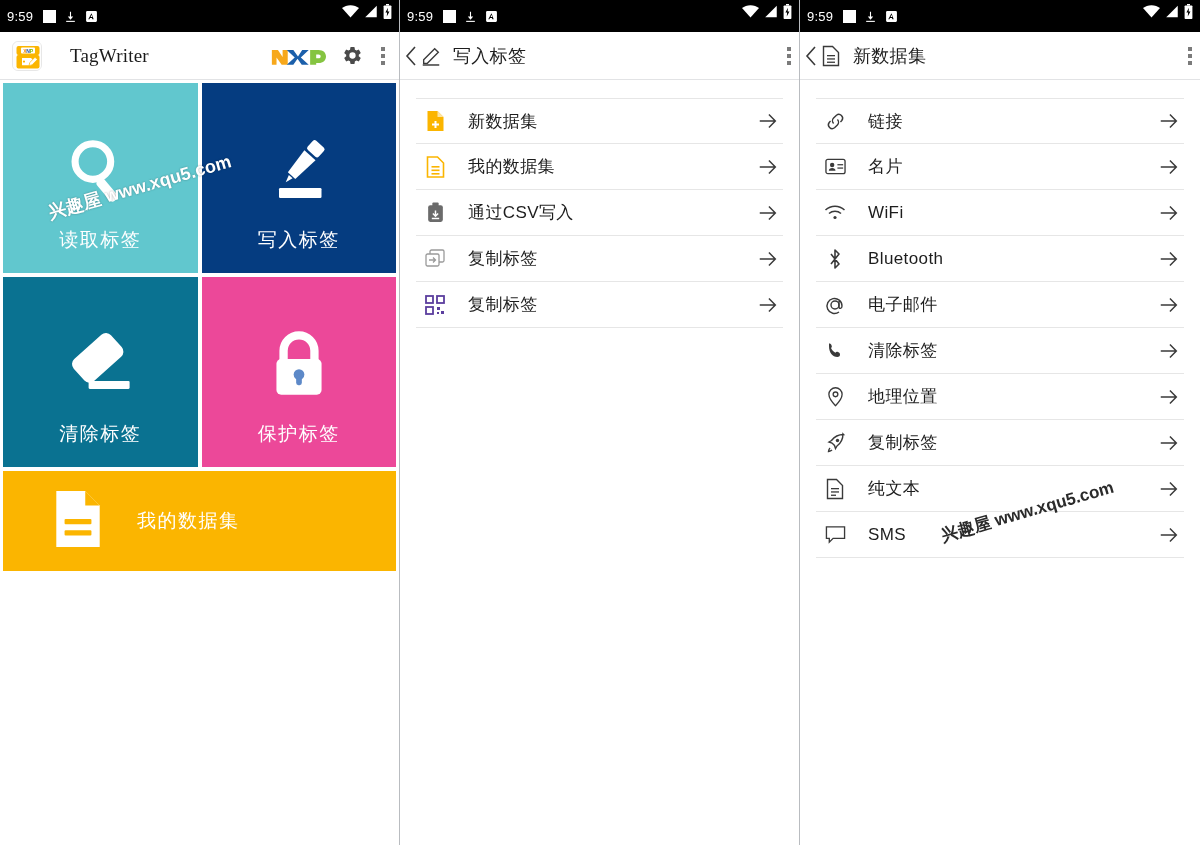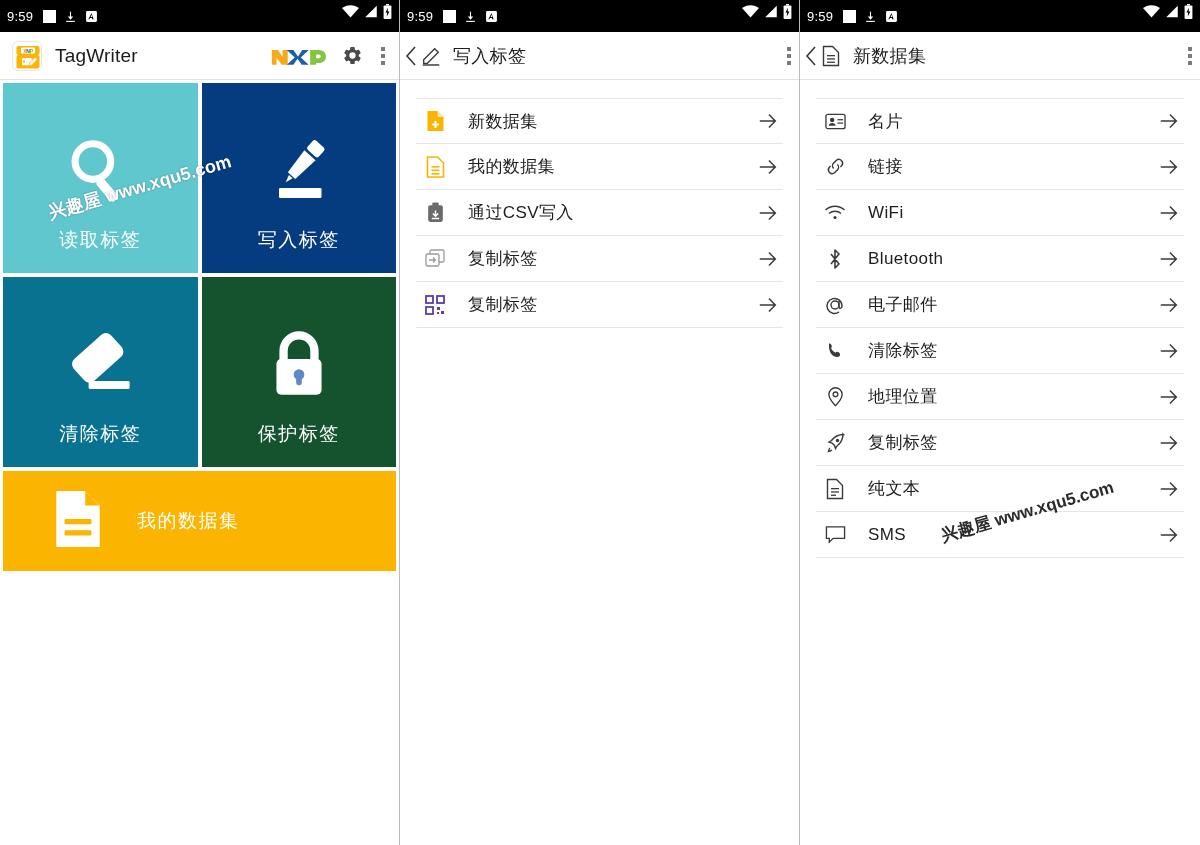--- a/index.html
+++ b/index.html
@@ -41,21 +41,21 @@
     height: 48px; background: #ffffff;
     display: flex; align-items: center; padding: 0 12px;
     border-bottom: 1px solid #e2e3e5;
     position: relative;
   }
   .appicon {
     width: 30px; height: 30px; border-radius: 6px;
     background: #ffffff; border: 1px solid #e7e7e7;
     position: relative; overflow: hidden; flex: 0 0 auto;
   }
-  .apptitle { font-size: 19px; color: #1b1b1b; margin-left: 13px; letter-spacing: .2px; }
+  .apptitle { font-size: 19px; color: #1b1b1b; margin-left: 28px; letter-spacing: .2px; font-family: Liberation Serif, serif; }
   .appbar-right { margin-left: auto; display: flex; align-items: center; gap: 16px; }
   .nxp-logo { width: 56px; height: 22px; }
   .gear { width: 21px; height: 21px; }
   .kebab { width: 4px; display: flex; flex-direction: column; gap: 3px; padding: 0 6px 0 2px;}
   .kebab i { width: 4px; height: 4px; background: #7b7b7b; display: block; border-radius: 0; }
 
   
   .subbar {
     height: 48px; background: #ffffff;
     display: flex; align-items: center; padding: 0 6px 0 4px;
@@ -209,21 +209,21 @@
           <span class="tile-ico">
             <svg width="82" height="76" viewBox="0 0 72 64">
               <g transform="rotate(-42 36 28)">
                 <rect x="14" y="12" width="44" height="26" rx="6" fill="#fff"></rect>
               </g>
               <rect x="26" y="46" width="36" height="7" rx="1" fill="#fff"></rect>
             </svg>
           </span>
           <span class="tile-label">清除标签</span>
         </div>
-        <div class="tile" style="background:#14532d">
+        <div class="tile" style="background:#ec4899">
           <span class="tile-ico">
             <svg width="72" height="76" viewBox="0 0 60 64">
               <path d="M17 28v-8a13 13 0 0126 0v8" fill="none" stroke="#fff" stroke-width="7"></path>
               <rect x="11" y="27" width="38" height="30" rx="4" fill="#fff"></rect>
               <circle cx="30" cy="40" r="4.5" fill="#5d89c8"></circle>
               <rect x="27.6" y="40" width="4.8" height="9" rx="2" fill="#5d89c8"></rect>
             </svg>
           </span>
           <span class="tile-label">保护标签</span>
         </div>
@@ -418,49 +418,49 @@
           <i></i>
           <i></i>
         </span>
     </div>
 
     <div class="list-top-pad"></div>
     <div class="list">
 
       <div class="row">
         <span class="row-ico">
+          <svg width="21" height="21" viewBox="0 0 22 22">
+            <path d="M9 13a4 4 0 010-5.6l3-3a4 4 0 015.6 5.6l-1.4 1.4" fill="none" stroke="#3a3a3a" stroke-width="1.5"></path>
+            <path d="M13 9a4 4 0 010 5.6l-3 3A4 4 0 014.4 12L5.8 10.6" fill="none" stroke="#3a3a3a" stroke-width="1.5"></path>
+          </svg>
+        </span>
+        <span class="row-label">链接</span>
+        <svg class="row-arrow" viewBox="0 0 24 24">
+          <path d="M3 12h17M13 5l7 7-7 7" fill="none" stroke="#3a3a3a" stroke-width="1.6"></path>
+        </svg>
+      </div>
+
+      <div class="row">
+        <span class="row-ico">
           <svg width="21" height="17" viewBox="0 0 22 17">
             <rect x="1" y="1" width="20" height="15" rx="2" fill="none" stroke="#3a3a3a" stroke-width="1.4"></rect>
             <circle cx="7.5" cy="7" r="2.3" fill="#3a3a3a"></circle>
             <path d="M4 13c0-2 1.6-3 3.5-3s3.5 1 3.5 3z" fill="#3a3a3a"></path>
             <rect x="13" y="6" width="6" height="1.3" fill="#3a3a3a"></rect>
             <rect x="13" y="9.5" width="6" height="1.3" fill="#3a3a3a"></rect>
           </svg>
         </span>
         <span class="row-label">名片</span>
         <svg class="row-arrow" viewBox="0 0 24 24">
           <path d="M3 12h17M13 5l7 7-7 7" fill="none" stroke="#3a3a3a" stroke-width="1.6"></path>
         </svg>
       </div>
 
       <div class="row">
         <span class="row-ico">
-          <svg width="21" height="21" viewBox="0 0 22 22">
-            <path d="M9 13a4 4 0 010-5.6l3-3a4 4 0 015.6 5.6l-1.4 1.4" fill="none" stroke="#3a3a3a" stroke-width="1.5"></path>
-            <path d="M13 9a4 4 0 010 5.6l-3 3A4 4 0 014.4 12L5.8 10.6" fill="none" stroke="#3a3a3a" stroke-width="1.5"></path>
-          </svg>
-        </span>
-        <span class="row-label">链接</span>
-        <svg class="row-arrow" viewBox="0 0 24 24">
-          <path d="M3 12h17M13 5l7 7-7 7" fill="none" stroke="#3a3a3a" stroke-width="1.6"></path>
-        </svg>
-      </div>
-
-      <div class="row">
-        <span class="row-ico">
           <svg width="22" height="17" viewBox="0 0 22 17">
             <path d="M1.5 6A14 14 0 0120.5 6" fill="none" stroke="#3a3a3a" stroke-width="1.5"></path>
             <path d="M5 9.5a9 9 0 0112 0" fill="none" stroke="#3a3a3a" stroke-width="1.5"></path>
             <circle cx="11" cy="13.5" r="1.6" fill="#3a3a3a"></circle>
           </svg>
         </span>
         <span class="row-label">WiFi</span>
         <svg class="row-arrow" viewBox="0 0 24 24">
           <path d="M3 12h17M13 5l7 7-7 7" fill="none" stroke="#3a3a3a" stroke-width="1.6"></path>
         </svg>

